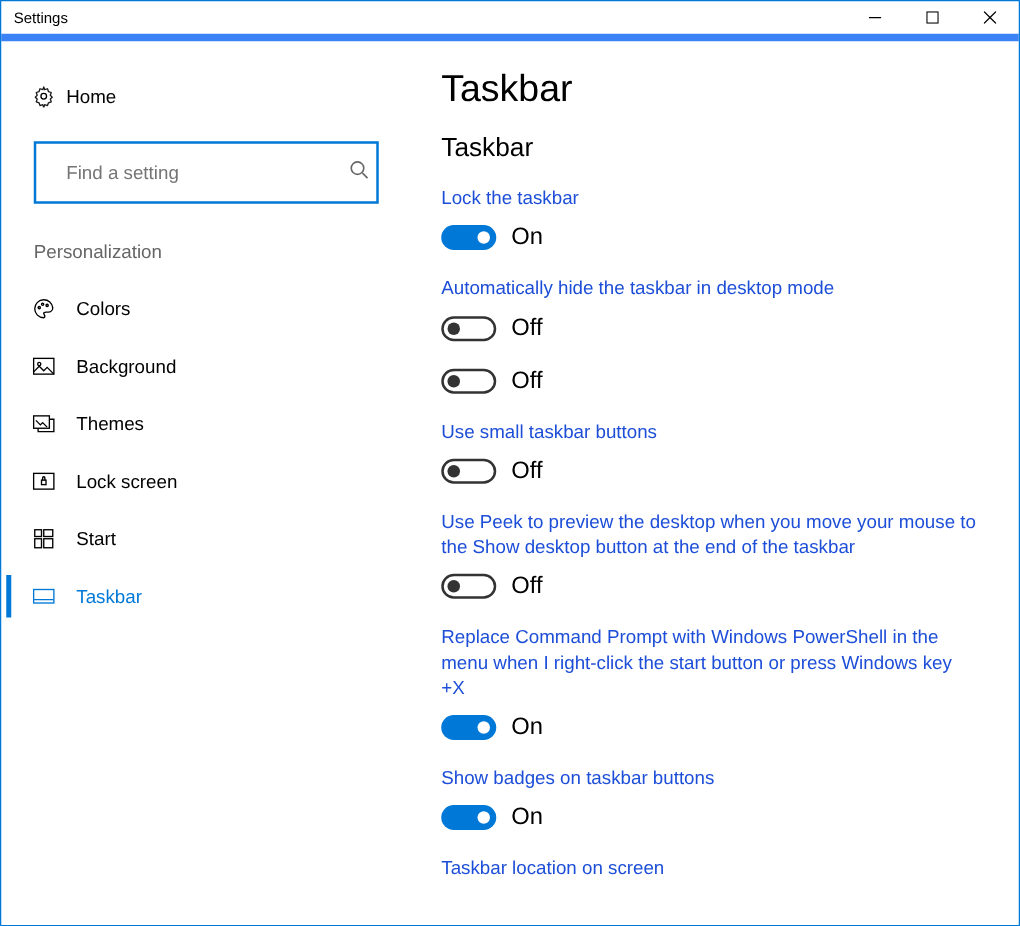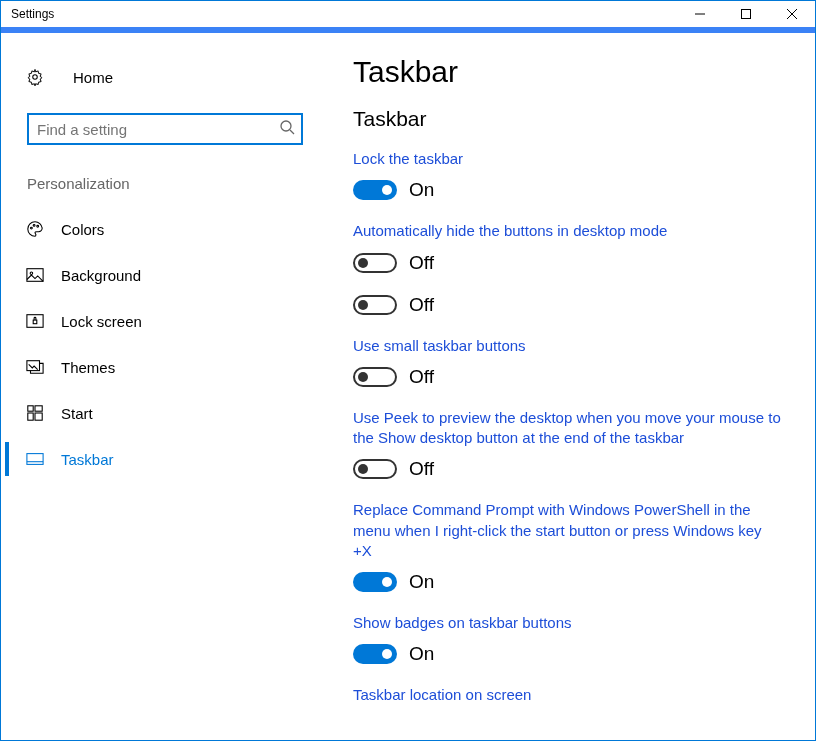--- a/index.html
+++ b/index.html
@@ -51,33 +51,33 @@
   .sidebar {
     width: 320px;
     padding-top: 22px;
     padding-left: 4px;
   }
   .home-row {
     display: flex;
     align-items: center;
     height: 44px;
     padding-left: 20px;
-    gap: 28px;
+    gap: 8px;
     font-size: 15px;
     color: #000;
   }
   .search-wrap {
     margin: 14px 18px 22px 22px;
   }
   .search-input {
     width: 100%;
-    height: 32px;
+    height: 50px;
     border: 2px solid #0078d7;
     font-size: 15px;
-    padding: 0 30px 0 8px;
+    padding: 0 30px 0 24px;
     color: #666;
     background: #fff;
     position: relative;
   }
   .search-container { position: relative; }
   .search-icon-svg {
     position: absolute;
     right: 8px;
     top: 50%;
     transform: translateY(-50%);
@@ -256,36 +256,36 @@
               <rect x="1" y="3" width="18" height="14"></rect>
               <circle cx="6" cy="8" r="1.4"></circle>
               <path d="M1 15l5-5 4 4 3-3 6 6"></path>
             </svg>
           </span>
           <span>Background</span>
         </div>
         <div class="nav-item">
           <span class="nav-icon">
             <svg width="18" height="18" viewBox="0 0 20 20" fill="none" stroke="#000" stroke-width="1.2">
+              <rect x="1" y="3" width="14" height="11"></rect>
+              <path d="M5 14v3h14V6h-4"></path>
+              <path d="M3 7l4 4 2-2 4 4"></path>
+            </svg>
+          </span>
+          <span>Themes</span>
+        </div>
+        <div class="nav-item">
+          <span class="nav-icon">
+            <svg width="18" height="18" viewBox="0 0 20 20" fill="none" stroke="#000" stroke-width="1.2">
               <rect x="1" y="3" width="18" height="14"></rect>
               <rect x="8" y="9" width="4" height="4"></rect>
               <path d="M9 9V7a1 1 0 012 0v2"></path>
             </svg>
           </span>
           <span>Lock screen</span>
-        </div>
-        <div class="nav-item">
-          <span class="nav-icon">
-            <svg width="18" height="18" viewBox="0 0 20 20" fill="none" stroke="#000" stroke-width="1.2">
-              <rect x="1" y="3" width="14" height="11"></rect>
-              <path d="M5 14v3h14V6h-4"></path>
-              <path d="M3 7l4 4 2-2 4 4"></path>
-            </svg>
-          </span>
-          <span>Themes</span>
         </div>
         <div class="nav-item">
           <span class="nav-icon">
             <svg width="18" height="18" viewBox="0 0 20 20" fill="none" stroke="#000" stroke-width="1.2">
               <rect x="2" y="2" width="6" height="6"></rect>
                 <rect x="10" y="2" width="8" height="6"></rect>
               <rect x="2" y="10" width="6" height="8"></rect>
                 <rect x="10" y="10" width="8" height="8"></rect>
             </svg>
           </span>
@@ -311,21 +311,21 @@
         <div class="setting-label">Lock the taskbar</div>
         <div class="toggle-row">
           <div class="toggle on">
               <div class="knob"></div>
             </div>
           <span class="toggle-state">On</span>
         </div>
       </div>
 
       <div class="setting">
-        <div class="setting-label">Automatically hide the buttons in desktop mode</div>
+        <div class="setting-label">Automatically hide the taskbar in desktop mode</div>
         <div class="toggle-row">
           <div class="toggle off">
               <div class="knob"></div>
             </div>
           <span class="toggle-state">Off</span>
         </div>
       </div>
 
       <div class="setting">
         <div class="toggle-row">

